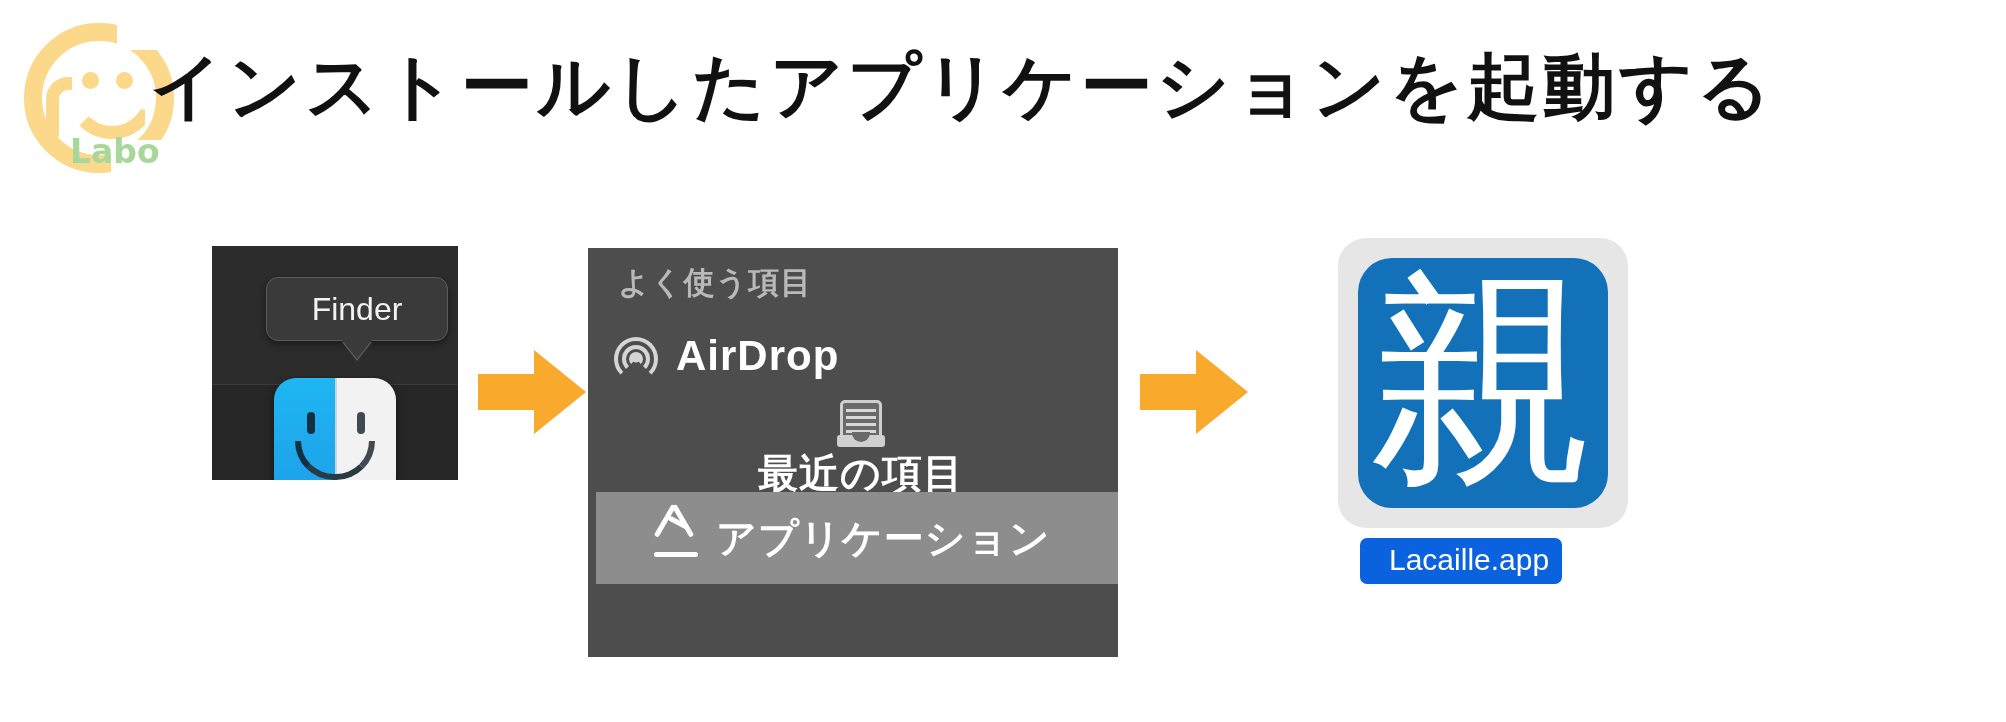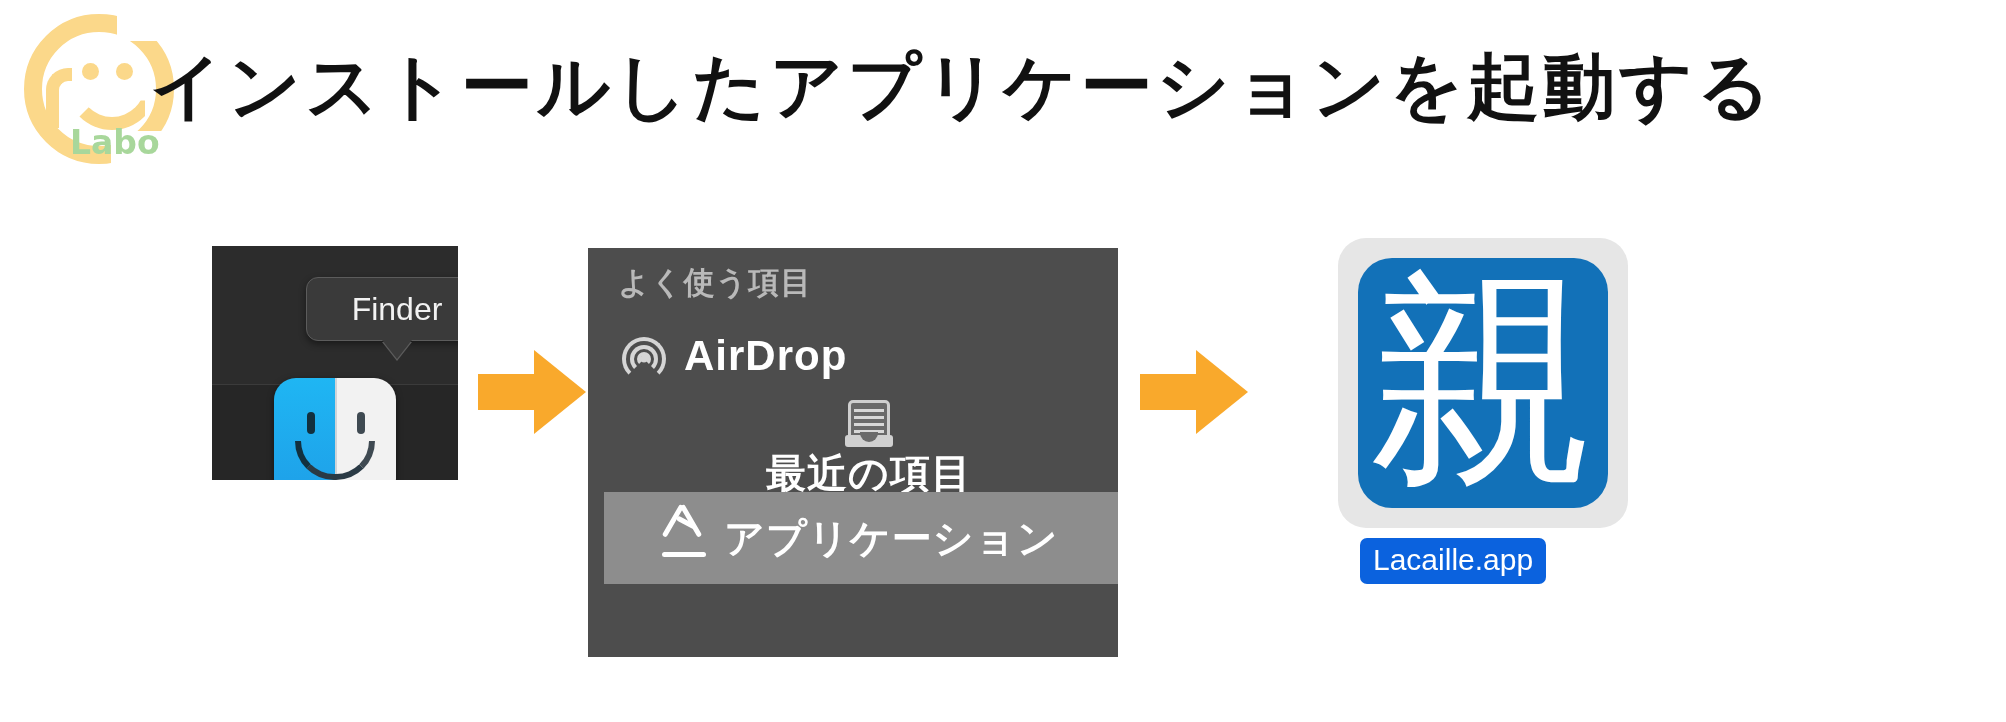--- a/index.html
+++ b/index.html
@@ -1,20 +1,20 @@
 <!DOCTYPE html>
 <html><head>
 <meta charset="utf-8">
 <style>
   * { margin:0; padding:0; box-sizing:border-box; }
   html,body { width:2006px; height:722px; background:#ffffff; overflow:hidden; }
   body { font-family:"Liberation Sans", sans-serif; position:relative; }
 
   
-  #logo { position:absolute; left:8px; top:6px; width:180px; height:168px; }
+  #logo { position:absolute; left:8px; top:15px; width:180px; height:168px; }
   #logo .ring {
     position:absolute; left:16px; top:8px; width:150px; height:150px;
     border-radius:50%; border:18px solid #FBD88A;
     clip-path: polygon(0% 0%, 62% 0%, 62% 18%, 100% 18%, 100% 78%, 58% 78%, 58% 100%, 0% 100%);
   }
   #logo .eye { position:absolute; width:17px; height:17px; border-radius:50%; background:#FBD88A; }
   #logo .eye.l { left:74px; top:57px; }
   #logo .eye.r { left:108px; top:57px; }
   #logo .hook {
     position:absolute; left:38px; top:62px; width:26px; height:60px;
@@ -49,21 +49,20 @@
   #dock-panel .shelf {
     position:absolute; left:0; bottom:0; width:100%; height:96px;
     background:#262626; border-top:1px solid #3b3b3b;
   }
   #dock-tooltip {
     position:absolute; left:54px; top:31px; width:182px; height:64px;
     background:#3a3a3a; border:1px solid #5c5c5c; border-radius:12px;
     color:#f2f2f2; font-size:32px; font-weight:400;
     display:flex; align-items:center; justify-content:center;
     box-shadow:0 3px 7px rgba(0,0,0,.45);
-    margin-left:40px;
   }
   #dock-tooltip .tail {
     position:absolute; left:50%; bottom:-19px; margin-left:-15px;
     width:0; height:0; border-left:15px solid transparent;
     border-right:15px solid transparent; border-top:19px solid #3a3a3a;
     filter:drop-shadow(0 2px 0 #5c5c5c);
   }
   #finder-icon {
     position:absolute; left:62px; top:132px; width:122px; height:122px;
     border-radius:22px; overflow:hidden;
@@ -108,21 +107,21 @@
   #sidebar-panel {
     position:absolute; left:588px; top:248px; width:530px; height:409px;
     background:#4d4d4d; overflow:hidden;
   }
   #sidebar-header {
     position:absolute; left:30px; top:14px;
     font-size:31px; font-weight:700; color:#b9b9b9;
     font-family:"DejaVu Sans", sans-serif; letter-spacing:1px;
   }
   .side-row {
-    position:absolute; left:16px; width:100%; height:92px;
+    position:absolute; left:8px; width:100%; height:92px;
     display:flex; align-items:center;
   }
   .side-row .ic {
     width:80px; min-width:80px; height:56px;
     display:flex; align-items:center; justify-content:center;
   }
   .side-row .lbl {
     font-size:40px; color:#ffffff; font-weight:700;
     font-family:"DejaVu Sans", sans-serif; letter-spacing:1px;
     white-space:nowrap;
@@ -190,21 +189,21 @@
     overflow:hidden;
   }
   #app-icon .kanji {
     color:#ffffff; font-size:228px; line-height:232px;
     font-family:"DejaVu Sans", sans-serif; font-weight:400;
     margin-top:-6px;
   }
   #app-label {
     position:absolute; left:22px; top:300px;
     background:#0B62DE; color:#ffffff; border-radius:7px;
-    padding:5px 13px 7px 13px; font-size:30px; font-weight:400;
+    padding:5px 13px 7px 29px; font-size:30px; font-weight:400;
     font-family:"Liberation Sans", sans-serif; white-space:nowrap;
   }
 </style>
 </head>
 <body>
 
 <div id="logo">
   <div class="ring"></div>
   <div class="eye l"></div>
   <div class="eye r"></div>

